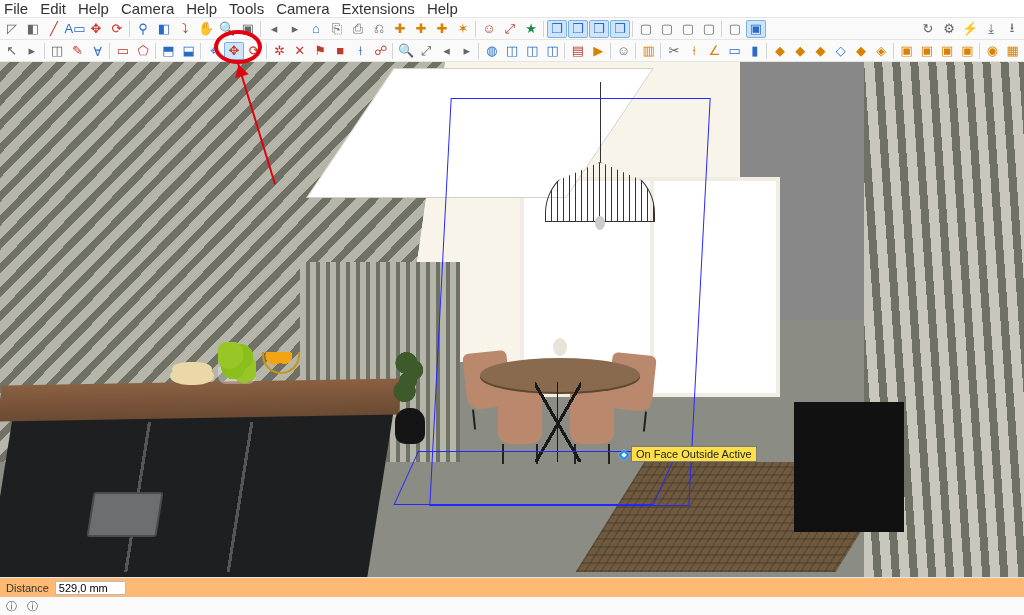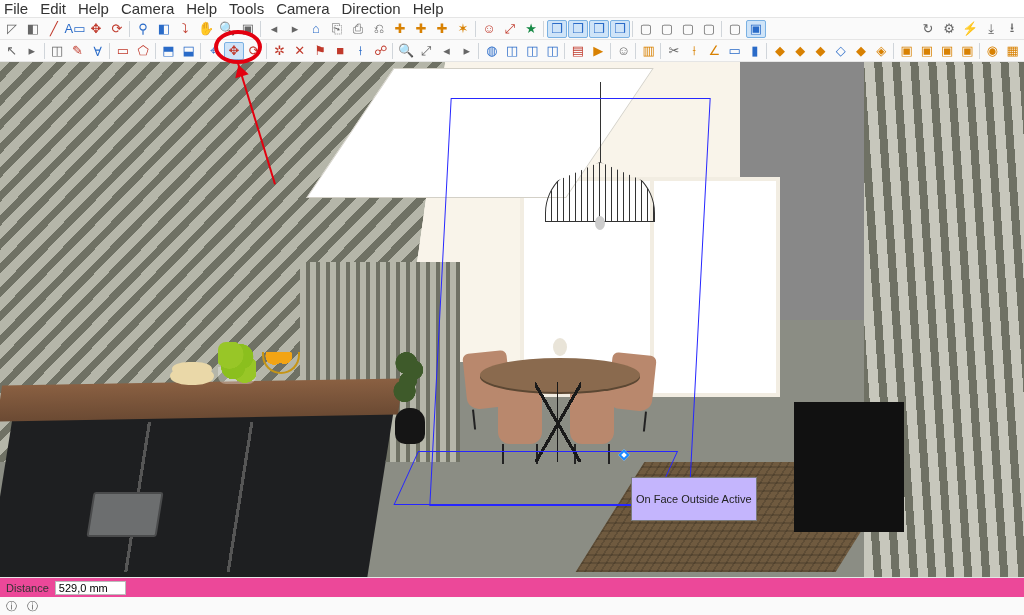--- a/index.html
+++ b/index.html
@@ -262,24 +262,23 @@
     transform: skewX(-22deg) translateX(-26px);
   }
   .inference-pt{
     position:absolute; left:620px; top:389px;
     width:8px; height:8px; background:#fff;
     border:2px solid #1989ff; transform: rotate(45deg);
   }
   
   .tooltip{
     position:absolute; left:631px; top:384px;
-    background:#c4b5fd; border:1px solid #7a7a7a;
-    padding:15px 4px; font-size:11px; color:#222;
+    background:#fde047; border:1px solid #7a7a7a;
+    padding:1px 4px; font-size:11px; color:#222;
     white-space:nowrap;
-    margin-top:31px;
   }
   
   .annot-circle{
     position:absolute; left:214px; top:30px;
     width:48px; height:34px;
     border:4px solid #e3000f;
     border-radius:50%;
     pointer-events:none;
   }
   .annot-arrow{
@@ -289,21 +288,21 @@
     transform:rotate(-17deg);
     transform-origin:top;
   }
   .annot-arrow::after{
     content:""; position:absolute; top:-2px; left:-6px;
     border:7px solid transparent; border-bottom:12px solid #e3000f;
   }
   
   .status-row1{
     height:20px; display:flex; align-items:center;
-    padding:0 6px; gap:6px; background:#ec4899; border-top:1px solid #e5e5e5;
+    padding:0 6px; gap:6px; background:#fdba74; border-top:1px solid #e5e5e5;
     font-size:11px; color:#333;
   }
   .status-row1 input{
     width:71px; height:14px; font-size:11px;
     border:1px solid #bbb; padding:0 3px;
   }
   .status-row2{
     height:18px; display:flex; align-items:center;
     padding:0 6px; gap:10px; background:#fafafa;
     font-size:11px; color:#333;
@@ -314,21 +313,21 @@
 <body>
 
 <div class="menu-bar">
   <span>File</span>
   <span>Edit</span>
   <span>Help</span>
   <span>Camera</span>
   <span>Help</span>
   <span>Tools</span>
   <span>Camera</span>
-  <span>Direction</span>
+  <span>Extensions</span>
   <span>Help</span>
 </div>
 
 <div class="toolbar-row" id="tb1">
     <div class="tool-icon gray">◸</div>
     <div class="tool-icon gray">◧</div>
     <div class="tool-icon red">╱</div>
     <div class="tool-icon blue">A▭</div>
     <div class="tool-icon red">✥</div>
     <div class="tool-icon red">⟳</div>

